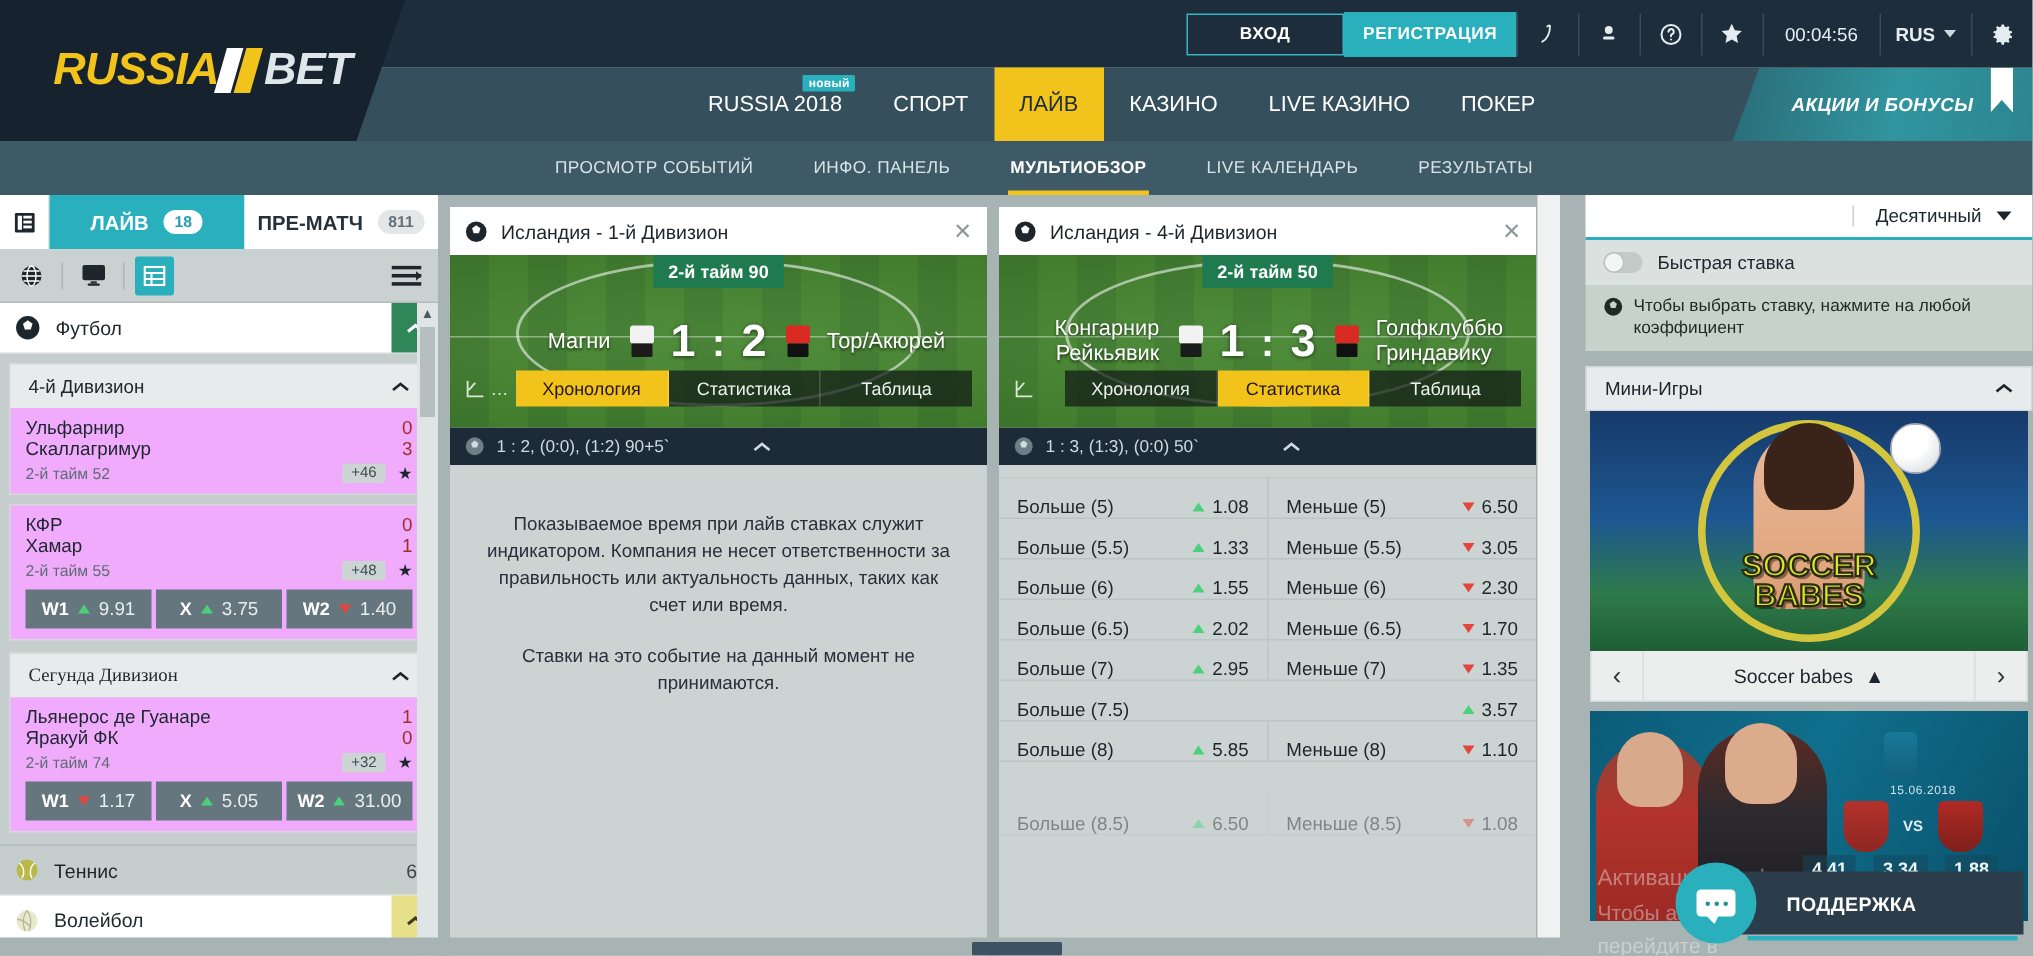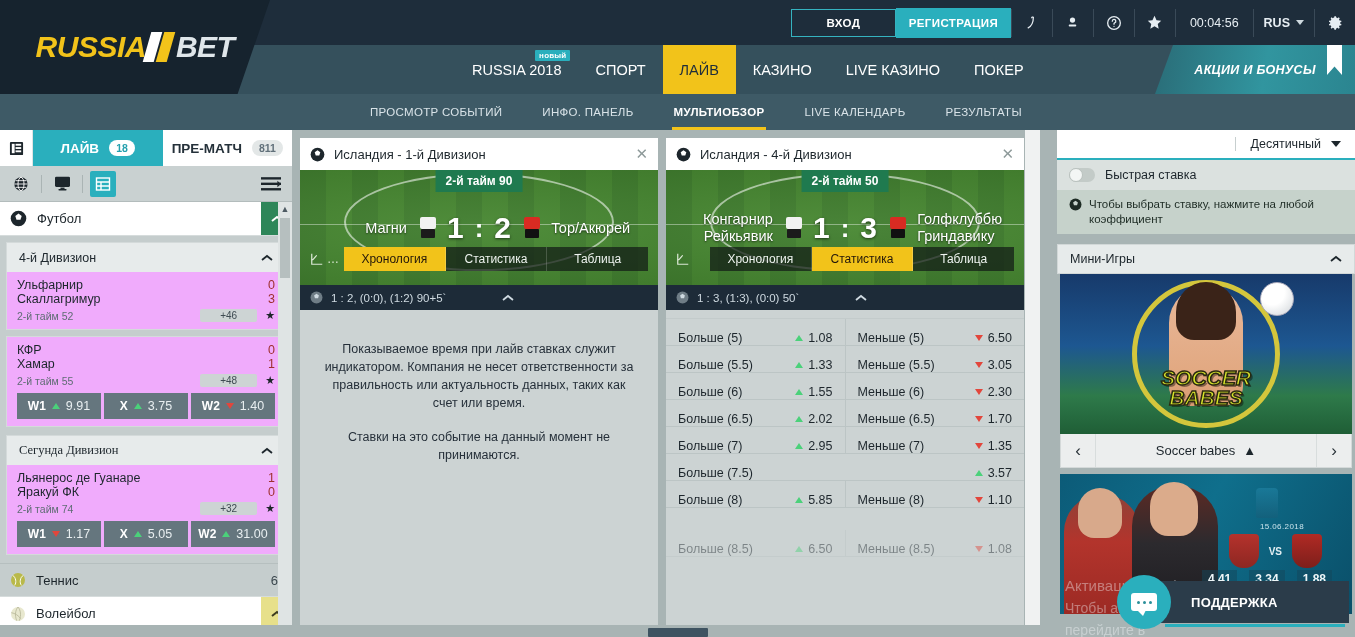--- a/index.html
+++ b/index.html
@@ -162,21 +162,21 @@
 
   .match-card {
     margin: 0 6px; background: #f0abfc; border: 1px solid #d4dada; border-top: none;
     padding: 6px 10px 7px 10px;
   }
   .m-line { display: flex; align-items: baseline; font-size: 12.5px; color: #1d262c; }
   .m-line .sc { margin-left: auto; color: #9e2f2f; font-size: 12.5px; }
   .m-meta { display: flex; align-items: center; font-size: 10.5px; color: #5f6c74; margin-top: 3px; }
   .pill {
     margin-left: auto; background: #cdd4d4; color: #3e4b52; font-size: 10px;
-    padding: 1px 20px; border-radius: 2px;
+    padding: 1px 6px; border-radius: 2px;
   }
   .star { margin-left: 8px; color: #1c2529; font-size: 11px; cursor: pointer; }
   .odds-row { display: flex; gap: 3px; margin-top: 6px; }
   .odd {
     flex: 1; background: #65767e; height: 26px; display: flex; align-items: center;
     justify-content: center; gap: 6px; cursor: pointer;
   }
   .odd .lbl { color: #ffffff; font-size: 12px; font-weight: bold; }
   .odd .val { color: #e8eef0; font-size: 12.5px; }
   .arr-up { width:0;height:0;border-left:4px solid transparent;border-right:4px solid transparent;border-bottom:6px solid #4bd17a; }
@@ -327,21 +327,21 @@
     position:absolute; left:50%; top:8px; transform:translateX(-50%);
     width: 60px; height: 58px; background:#3a2318; border-radius: 30px 30px 18px 18px;
   }
   .game-thumb .ball {
     position:absolute; right: 58px; top: 8px; width: 34px; height: 34px;
     border-radius: 50%; background: radial-gradient(circle at 35% 30%, #fff 40%, #cfd4d8 100%);
     border: 1px solid #aab;
   }
   .game-title-overlay {
     position: absolute; left: 50%; bottom: 26px; transform: translateX(-50%);
-    color: #d9e62b; font-size: 21px; font-weight: bold; font-style: italic;
+    color: #d9e62b; font-size: 21px; font-weight: bold; 
     text-align: center; line-height: 20px;
     -webkit-text-stroke: 1.5px #2a2a10; text-shadow: 2px 2px 0 rgba(0,0,0,.4);
   }
   .game-nav {
     height: 34px; margin: 0 3px; background: #eceeee; display: flex; align-items: center;
     border: 1px solid #d4d9d9; border-top: none;
   }
   .gn-arrow {
     width: 34px; height: 100%; display: flex; align-items: center; justify-content: center;
     font-size: 17px; color: #2a3339; cursor: pointer;

